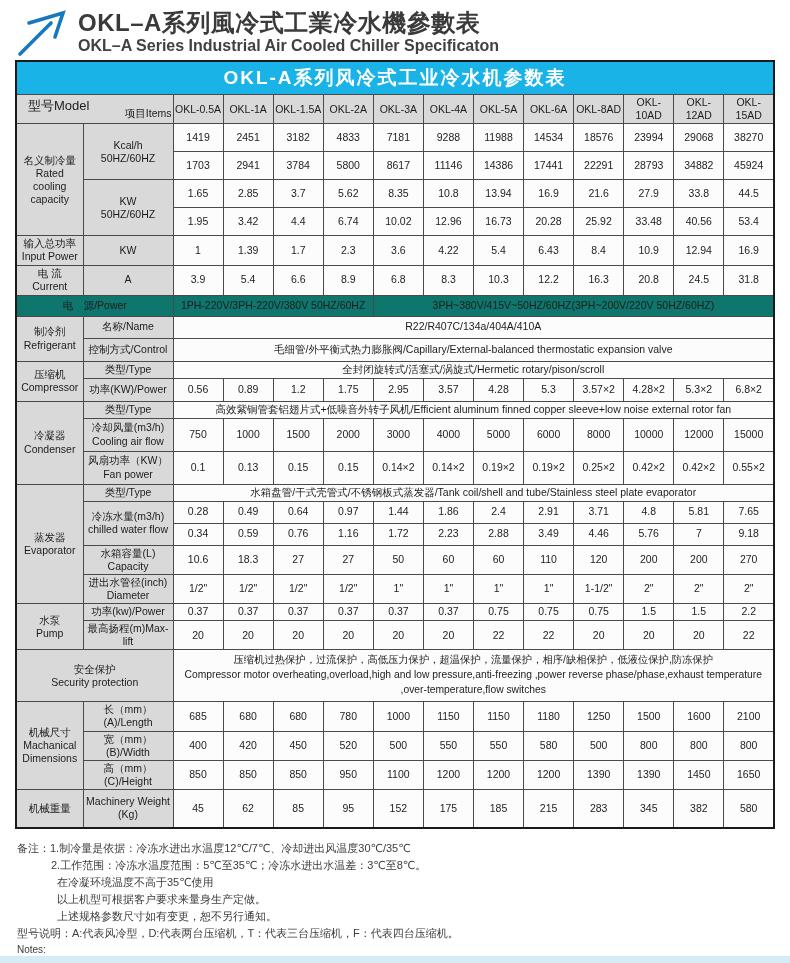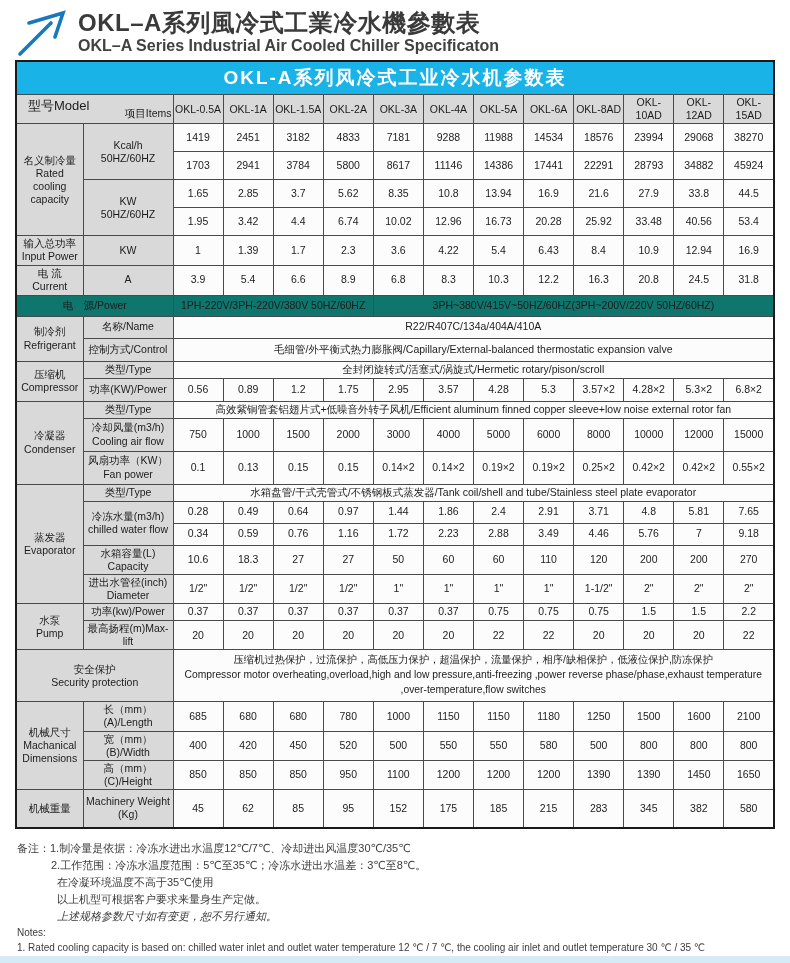--- a/index.html
+++ b/index.html
@@ -427,21 +427,22 @@
       </tr>
     </tbody>
 </table>
 
 <section class="notes">
   <div>
       <div class="note-zh" style="padding-left: 0px;">备注：1.制冷量是依据：冷冻水进出水温度12℃/7℃、冷却进出风温度30℃/35℃</div>
       <div class="note-zh" style="padding-left: 34px;">2.工作范围：冷冻水温度范围：5℃至35℃；冷冻水进出水温差：3℃至8℃。</div>
       <div class="note-zh" style="padding-left: 40px;">在冷凝环境温度不高于35℃使用</div>
       <div class="note-zh" style="padding-left: 40px;">以上机型可根据客户要求来量身生产定做。</div>
-      <div class="note-zh" style="padding-left: 40px; font-style: italic;">上述规格参数尺寸如有变更，恕不另行通知。</div>
+      <div class="note-zh" style="padding-left: 40px;">上述规格参数尺寸如有变更，恕不另行通知。</div>
+      <div class="note-zh" style="padding-left: 0px;">型号说明：A:代表风冷型，D:代表两台压缩机，T：代表三台压缩机，F：代表四台压缩机。</div>
     </div>
   <div>
       <div class="note-en" style="padding-left: 0px;">Notes:</div>
       <div class="note-en" style="padding-left: 0px;">1. Rated cooling capacity is based on: chilled water inlet and outlet water temperature 12 ℃ / 7 ℃, the cooling air inlet and outlet temperature 30 ℃ / 35 ℃</div>
     </div>
 </section>
 
 <div class="bottom-bar"></div>
 
 </body></html>

